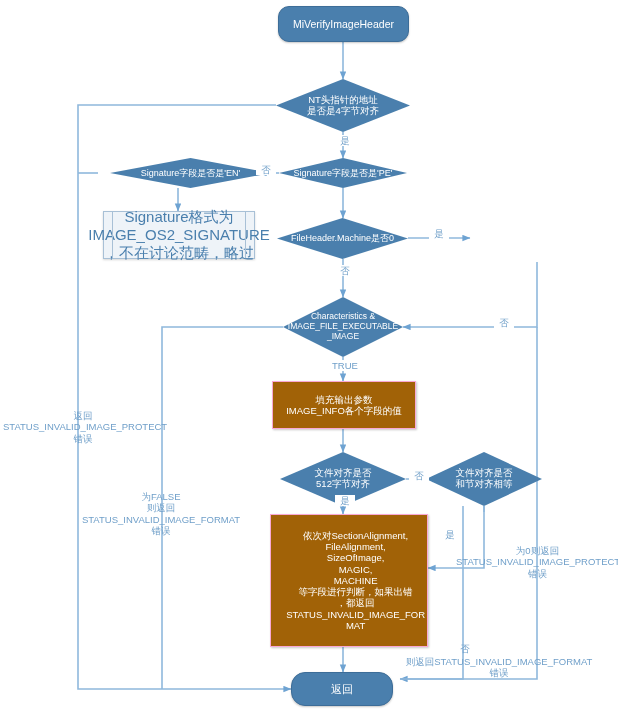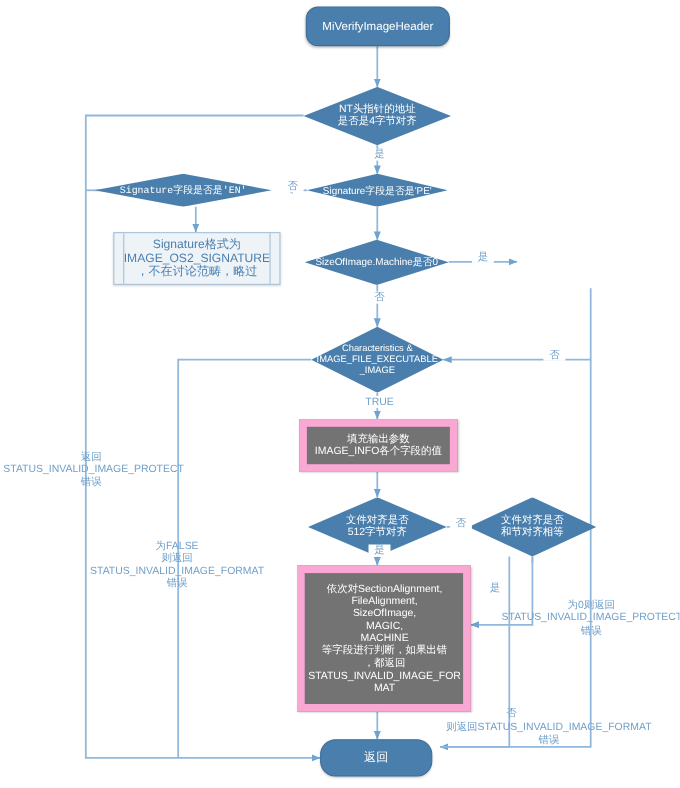--- a/index.html
+++ b/index.html
@@ -42,22 +42,22 @@
   }
   
   .terminator {
     background: #4a7fad;
     border: 1px solid #3d6d98;
     border-radius: 14px;
     box-shadow: 0 1px 2px rgba(0,0,0,0.22);
   }
   
   .process {
-    background: #737373;
-    border: 7px solid #f9a8d4;
+    background: #a16207;
+    border: 1px solid #f9a8d4;
     box-shadow: 1px 1px 2px rgba(0,0,0,0.22);
   }
   
   .predef {
     background: #eef3f8;
     border: 1px solid #a8c0d6;
     color: #4a7fad;
     box-shadow: 0 1px 2px rgba(0,0,0,0.16);
   }
   .predef::before,
@@ -172,34 +172,34 @@
     <span class="shape"></span>
     <span class="txt" style="font-size:9.5px; width:104px;">NT头指针的地址
 是否是4字节对齐</span>
   </div>
 
   <div class="decision" style="left:279px; top:158px; width:128px; height:30px;">
     <span class="shape"></span>
     <span class="txt" style="font-size:9px; width:134px;">Signature字段是否是'PE'</span>
   </div>
 
-  <div class="decision" style="left:86px; top:158px; width:161px; height:30px;font-family:Liberation Mono, monospace;">
+  <div class="decision" style="left:110px; top:158px; width:161px; height:30px;">
     <span class="shape"></span>
     <span class="txt" style="font-size:9px; width:150px;">Signature字段是否是'EN'</span>
   </div>
 
-  <div class="node predef" style="left:103px; top:211px; width:152px; height:48px; font-size:11px; position:absolute;">
+  <div class="node predef" style="left:103px; top:211px; width:152px; height:48px; font-size:15px; position:absolute;">
     <span class="txt">Signature格式为
 IMAGE_OS2_SIGNATURE
 ，不在讨论范畴，略过</span>
   </div>
 
   <div class="decision" style="left:277px; top:218px; width:131px; height:41px;">
     <span class="shape"></span>
-    <span class="txt" style="font-size:9px; width:140px;">SizeOfImage.Machine是否0</span>
+    <span class="txt" style="font-size:9px; width:140px;">FileHeader.Machine是否0</span>
   </div>
 
 
   <div class="decision" style="left:283px; top:297px; width:120px; height:60px;">
     <span class="shape"></span>
     <span class="txt" style="font-size:8.5px; width:128px;">Characteristics &amp;
 IMAGE_FILE_EXECUTABLE
 _IMAGE</span>
   </div>
 

